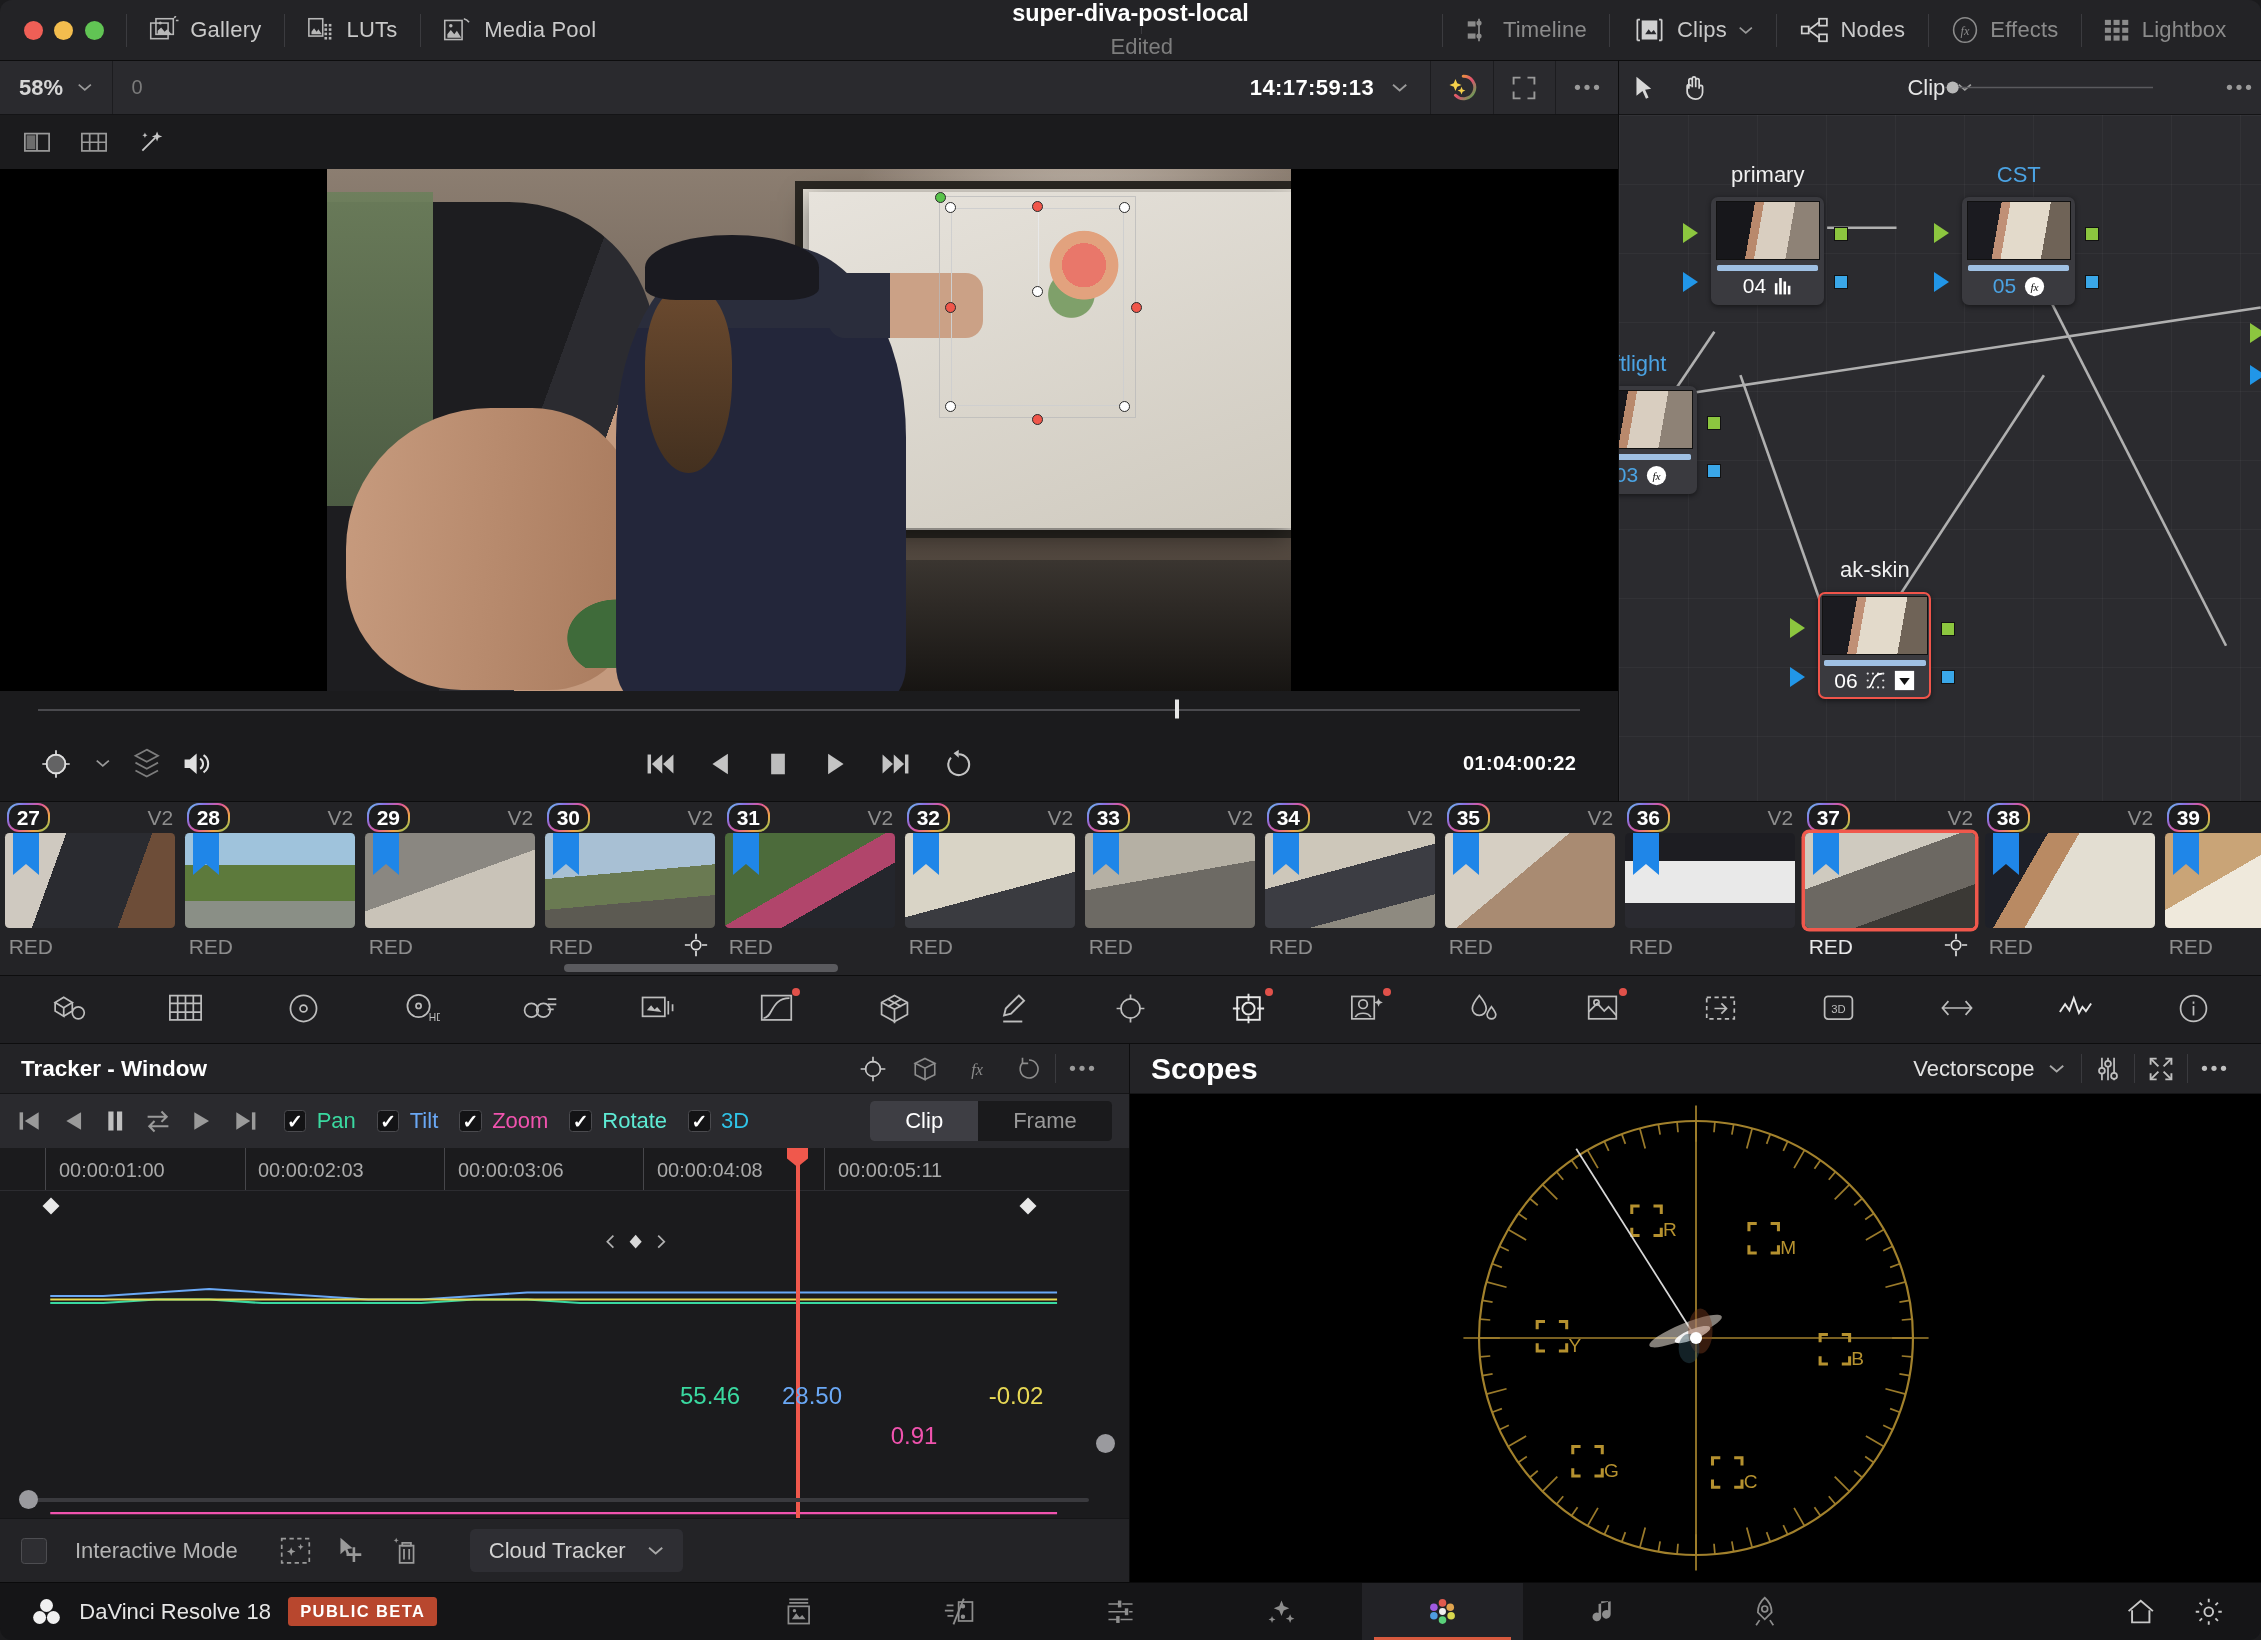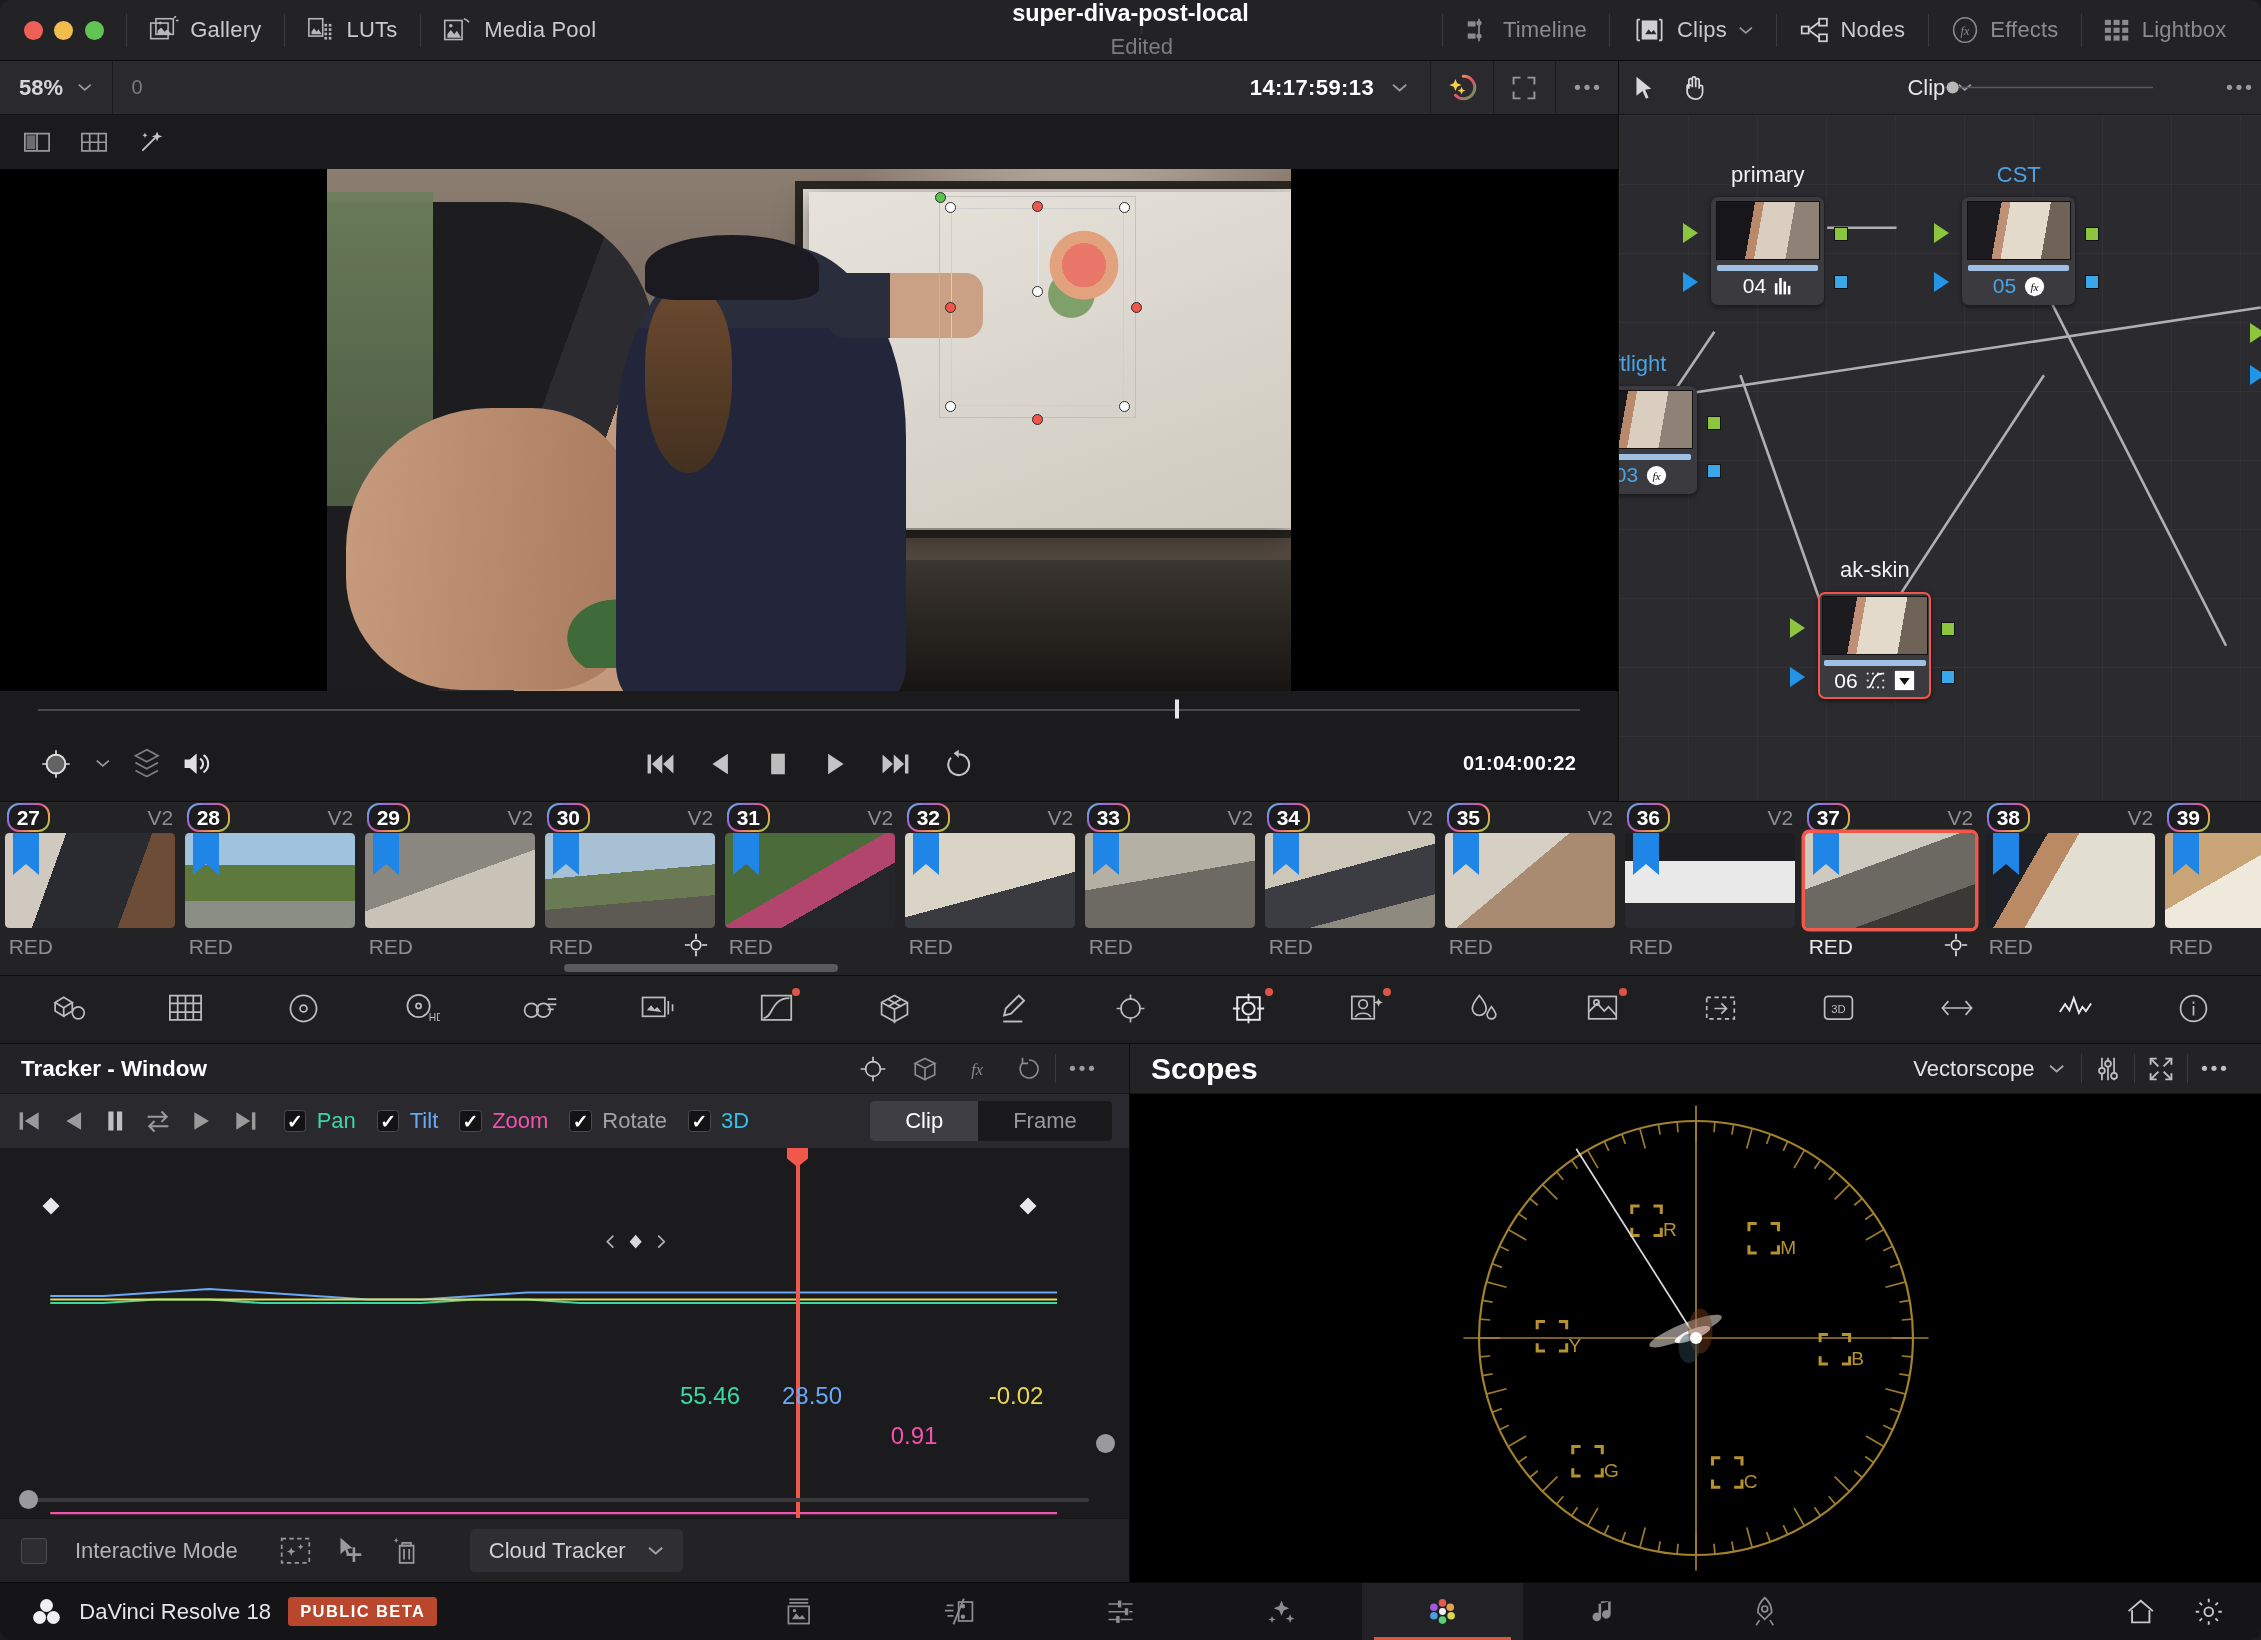--- a/index.html
+++ b/index.html
@@ -1139,35 +1139,47 @@
             <div class="cbx">
               <span class="box checked"></span>
               <span class="lbl" style="color:#6aa8f5">Tilt</span>
             </div>
             <div class="cbx">
               <span class="box checked"></span>
               <span class="lbl" style="color:#f053ae">Zoom</span>
             </div>
             <div class="cbx">
               <span class="box checked"></span>
-              <span class="lbl" style="color:#a3a3a3">Rotate</span>
+              <span class="lbl" style="color:#5eead4">Rotate</span>
             </div>
             <div class="cbx">
               <span class="box checked"></span>
               <span class="lbl" style="color:#2fc4e8">3D</span>
             </div>
           </div>
 
         <div class="seg">
           <div class="on">Clip</div>
           <div>Frame</div>
         </div>
       </div>
 
       <div class="trk-graph">
+        <div class="trk-ruler" id="trk-ruler">
+            <div class="trk-tick" style="left: 45px;"></div>
+            <div class="trk-tlabel" style="left: 59px;">00:00:01:00</div>
+            <div class="trk-tick" style="left: 245px;"></div>
+            <div class="trk-tlabel" style="left: 258px;">00:00:02:03</div>
+            <div class="trk-tick" style="left: 444px;"></div>
+            <div class="trk-tlabel" style="left: 458px;">00:00:03:06</div>
+            <div class="trk-tick" style="left: 643px;"></div>
+            <div class="trk-tlabel" style="left: 657px;">00:00:04:08</div>
+            <div class="trk-tick" style="left: 824px;"></div>
+            <div class="trk-tlabel" style="left: 838px;">00:00:05:11</div>
+          </div>
         <div class="trk-kf" style="left:45px; top:52px;"></div>
         <div class="trk-kf" style="right:95px; top:52px;"></div>
         <div class="kf-nav" style="right:460px; top:85px;">
           <svg class="ic" width="15.6" height="17.3" viewBox="0 0 18 20" fill="none" stroke="#b0b0b0" stroke-width="2">
               <path d="M12 3L5 10l7 7"></path>
             </svg>
           <svg class="ic" width="17.3" height="17.3" viewBox="0 0 20 20" fill="#d8d8d8">
               <path d="M10 2l7 8-7 8-7-8z"></path>
             </svg>
           <svg class="ic" width="15.6" height="17.3" viewBox="0 0 18 20" fill="none" stroke="#b0b0b0" stroke-width="2">

